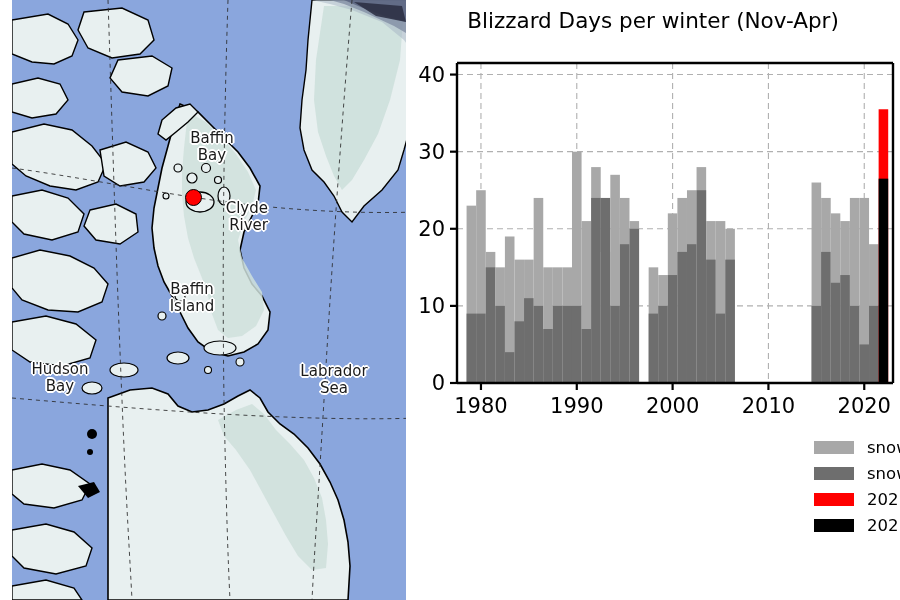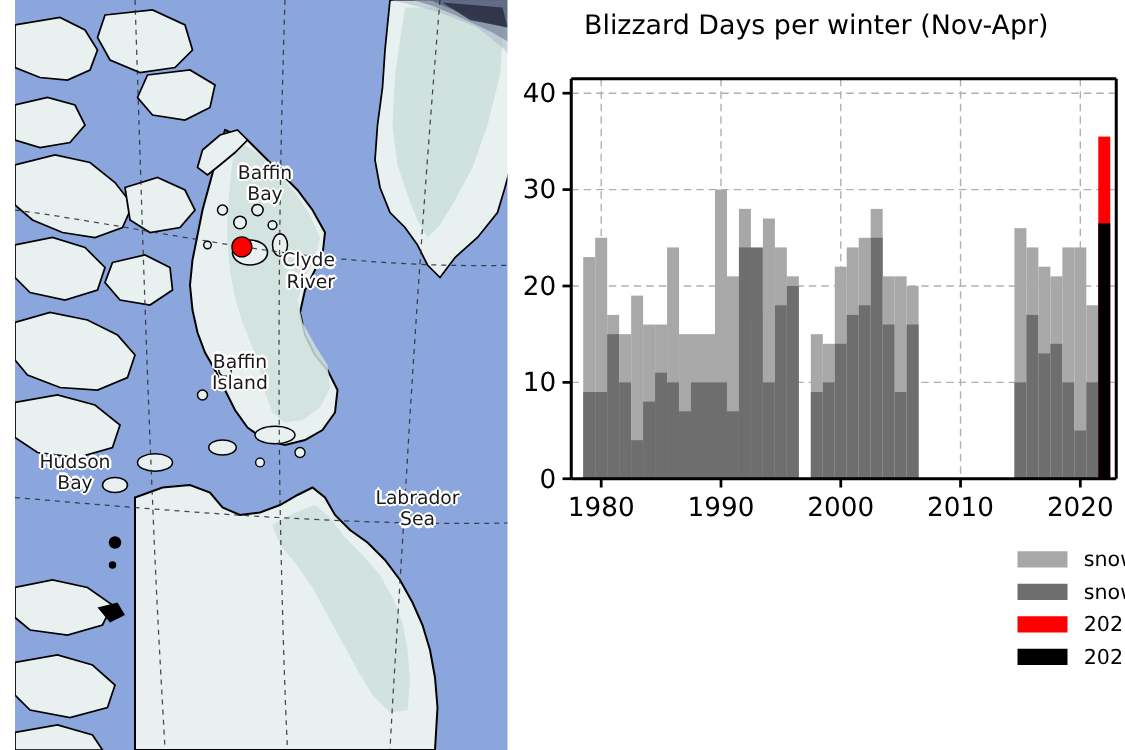--- a/index.html
+++ b/index.html
@@ -172,21 +172,21 @@
     <div class="city-dot" style="left:173px;top:189px;"></div>
 
     <div class="map-label" style="left:160px;top:130px;width:80px;">Baffin
 Bay</div>
     <div class="map-label" style="left:192px;top:200px;width:64px;text-align:right;">Clyde
 River</div>
     <div class="map-label" style="left:142px;top:281px;width:76px;">Baffin
 Island</div>
     <div class="map-label" style="left:6px;top:361px;width:84px;">Hudson
 Bay</div>
-    <div class="map-label" style="left:278px;top:390px;width:88px;">Labrador
+    <div class="map-label" style="left:278px;top:363px;width:88px;">Labrador
 Sea</div>
   </div>
 
   <div class="chart-panel">
 
     <div class="chart-title">Blizzard Days per winter (Nov-Apr)</div>
 
     <div class="plot-wrap">
       <svg class="plot-svg" id="plot-svg" width="494" height="420" viewBox="0 0 494 420">
           <rect x="51" y="63" width="436" height="320" fill="#ffffff"></rect>

